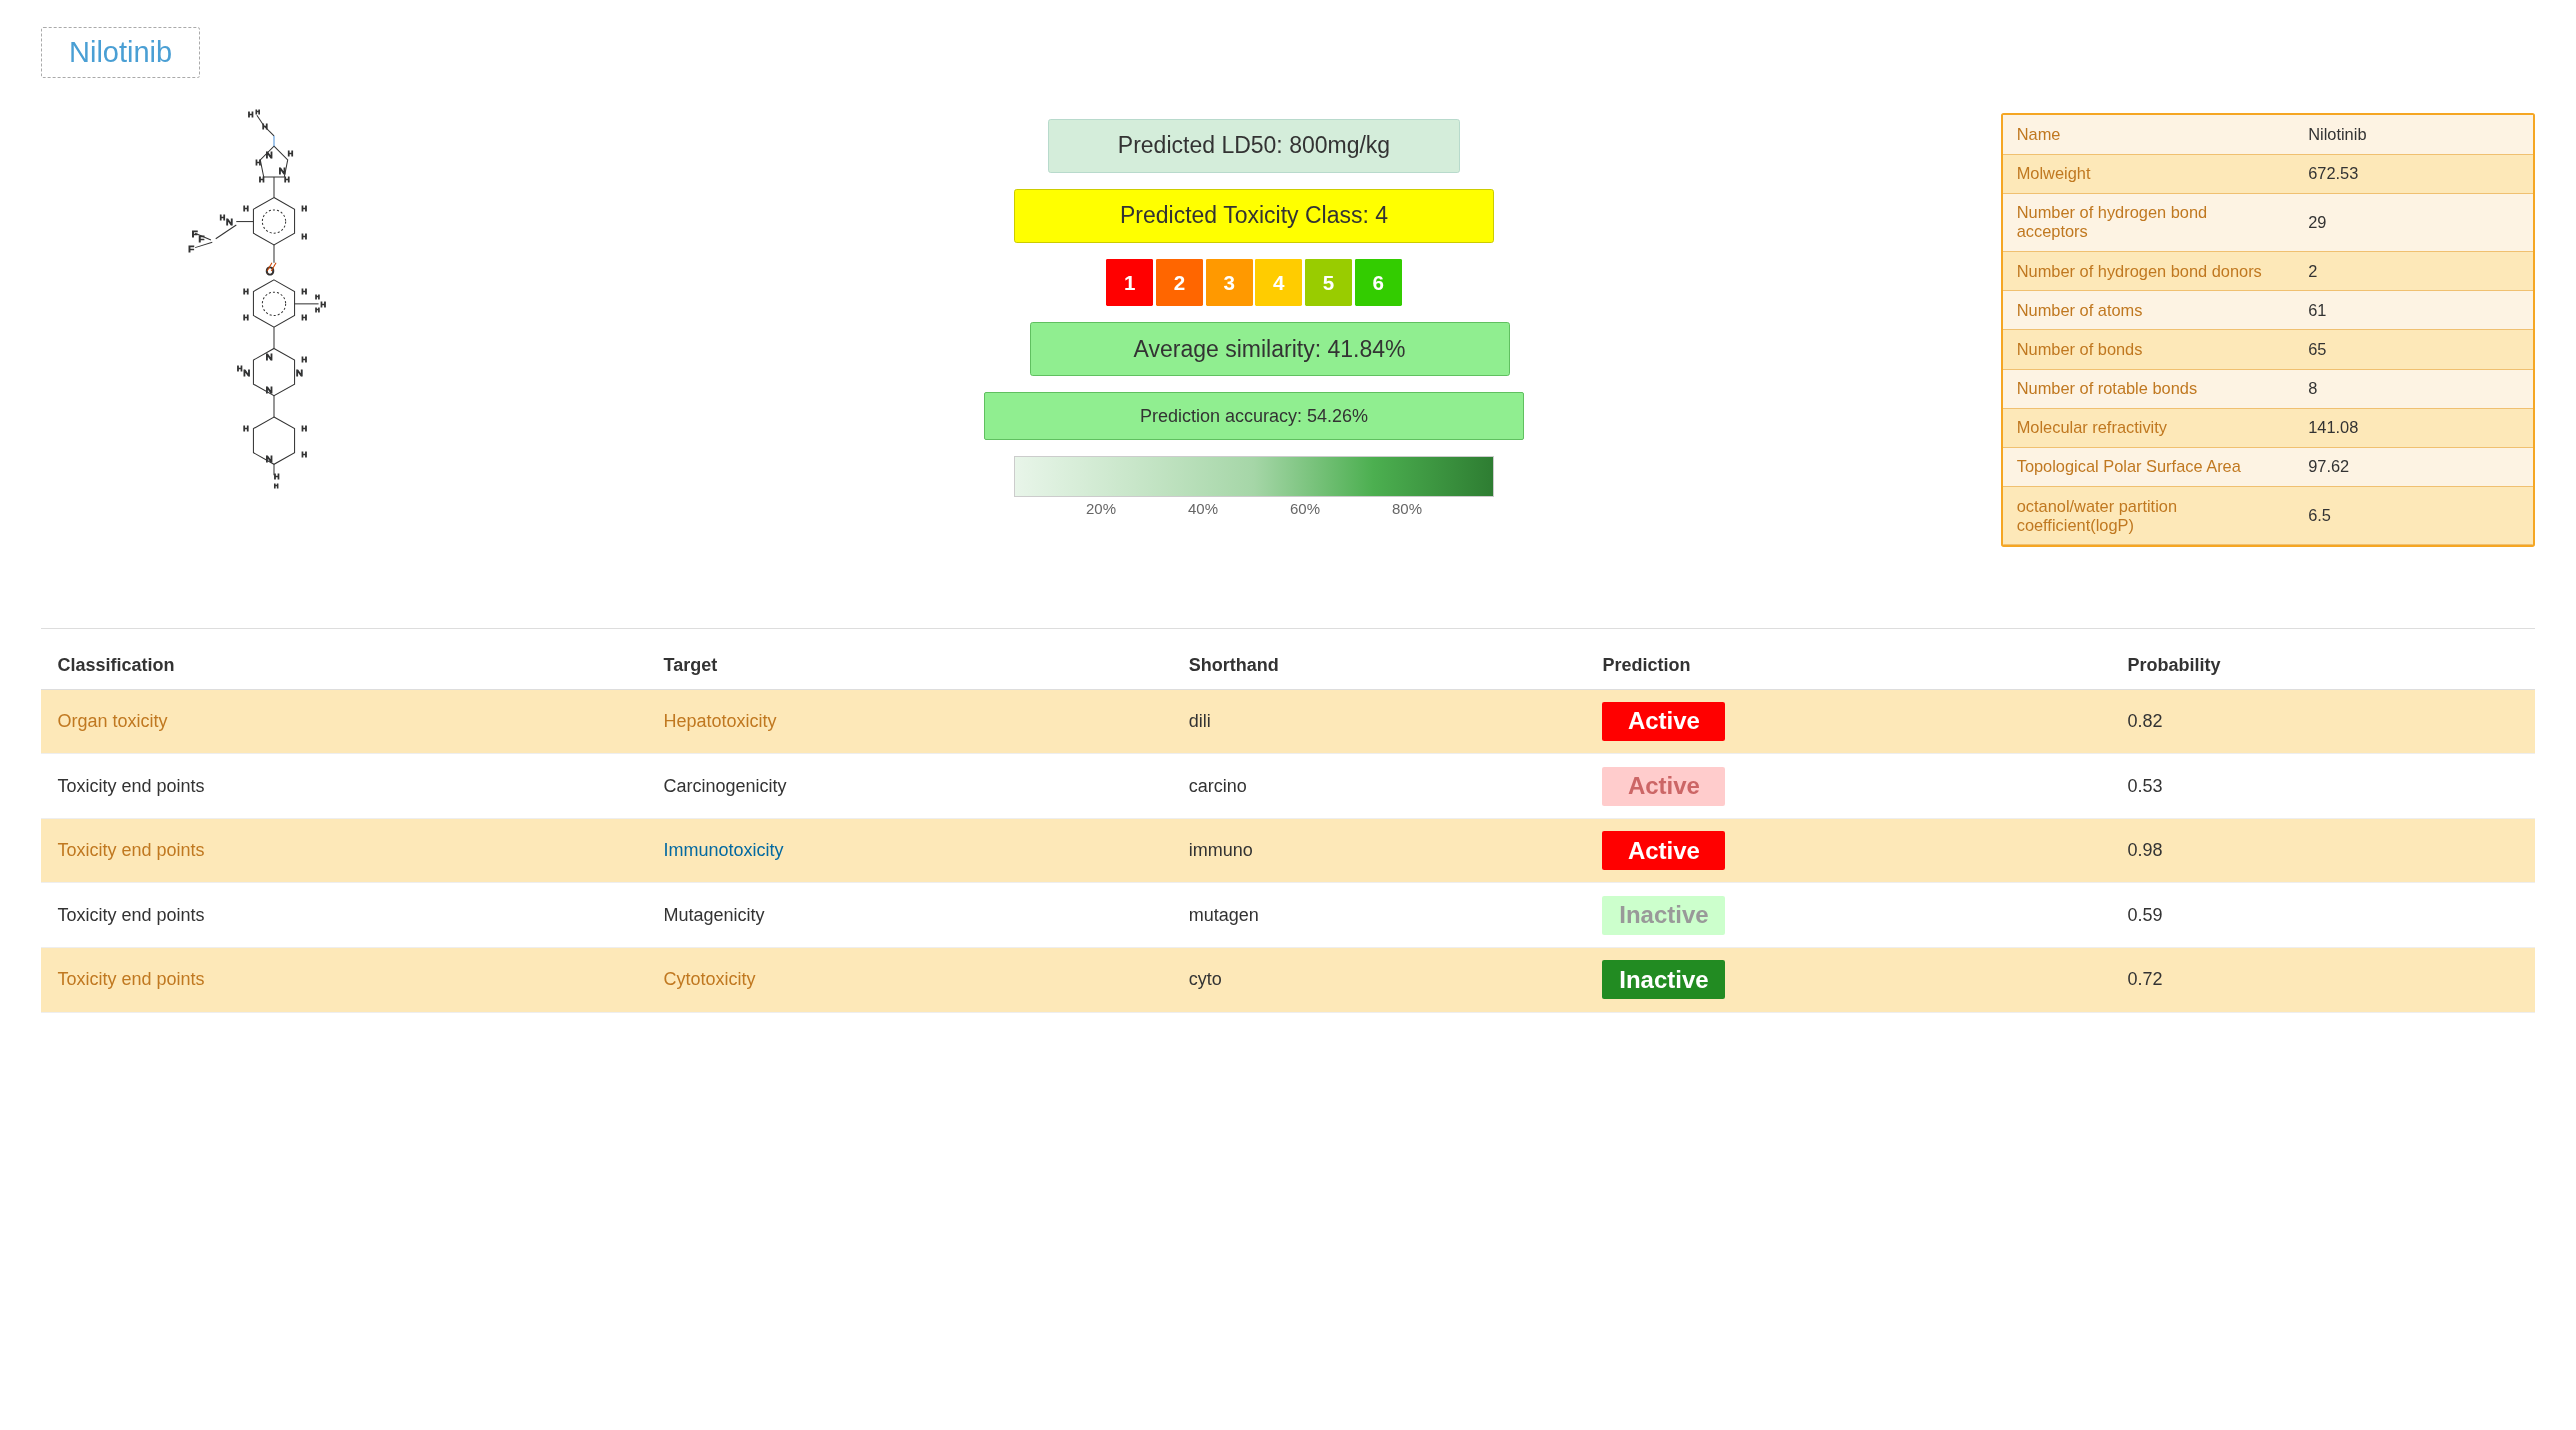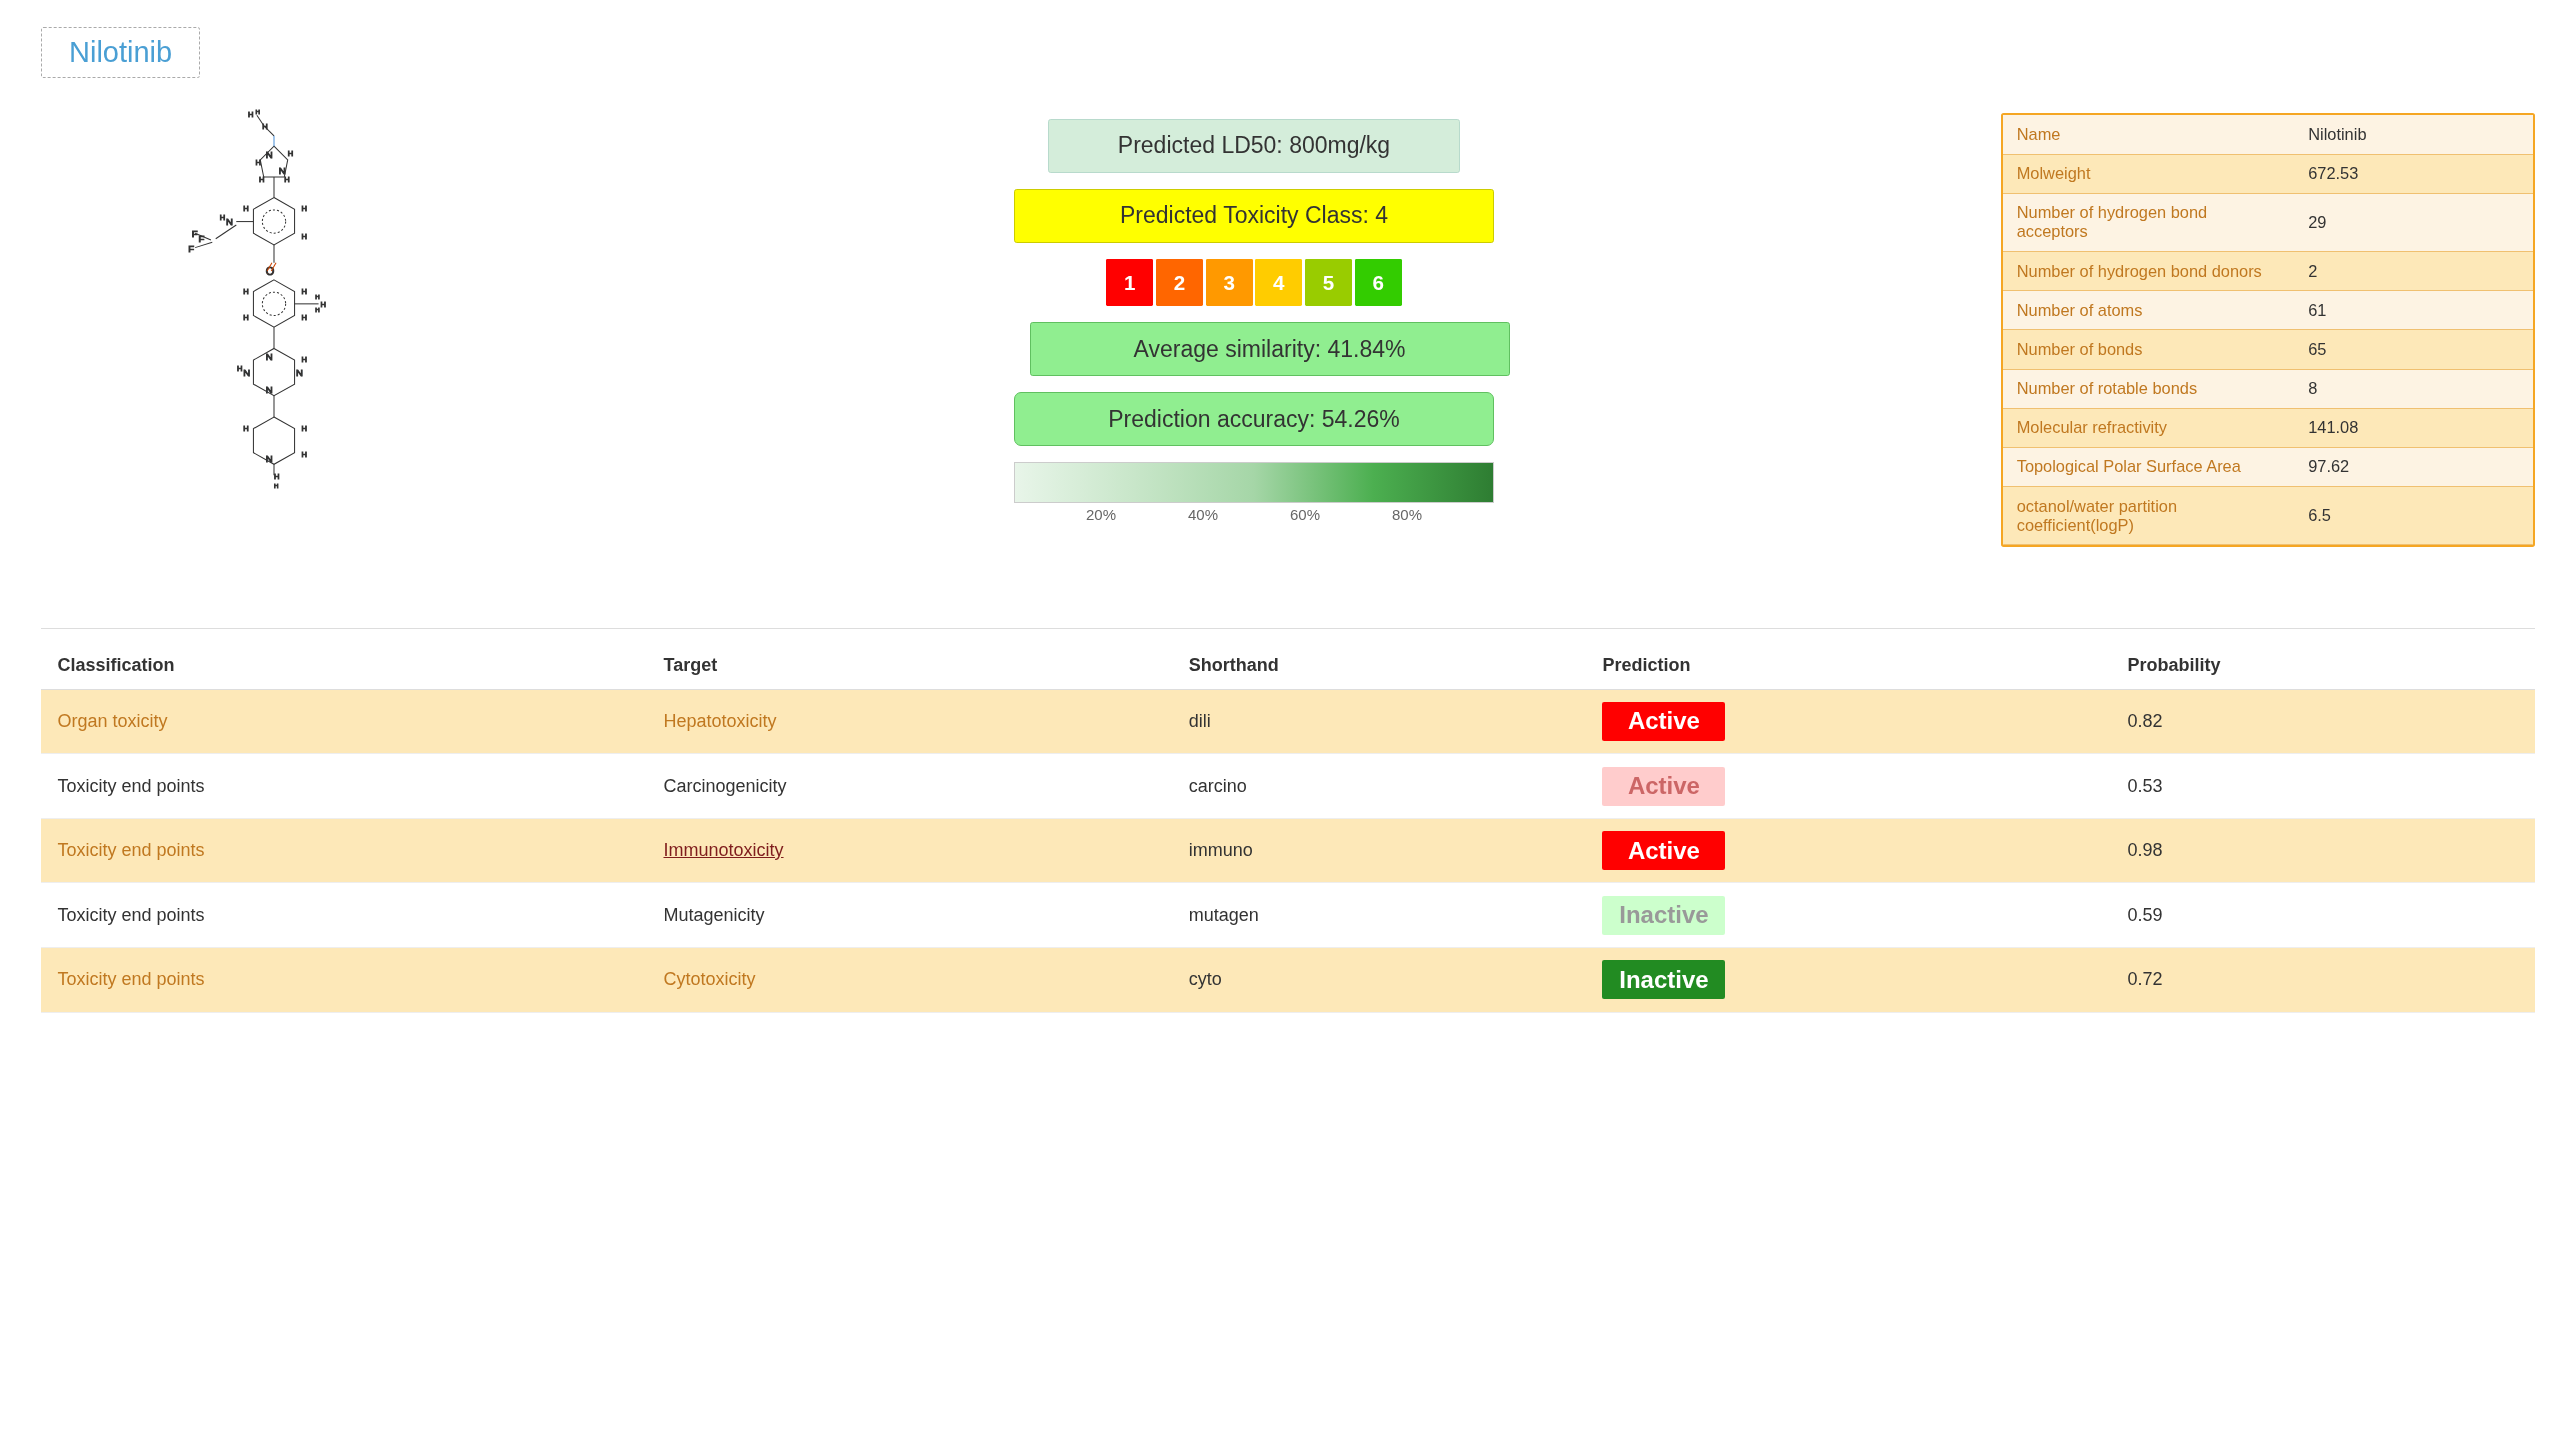--- a/index.html
+++ b/index.html
@@ -103,25 +103,25 @@
       border-radius: 2.7px;
       text-align: center;
       width: 480px;
       margin-left: 31px;
     }
 
     .pred-accuracy {
       background: #90ee90;
       border: 0.7px solid #60c060;
       padding: 12.3px 41px;
-      font-size: 23px;
-      color: #333;
-      border-radius: 7px;
+      font-size: 18px;
+      color: #333;
+      border-radius: 2px;
       text-align: center;
-      width: 480px;
+      width: 540px;
     }
 
     
     .gradient-bar-container {
       width: 480px;
     }
     .gradient-bar {
       height: 41px;
       background: linear-gradient(to right, #e8f5e9, #c8e6c9, #a5d6a7, #4caf50, #2e7d32);
       border: 0.7px solid #ccc;
@@ -452,21 +452,21 @@
         </tr>
         <tr class="row-white">
           <td>Toxicity end points</td>
           <td>Carcinogenicity</td>
           <td>carcino</td>
           <td><span class="prediction-badge badge-active-pink">Active</span></td>
           <td>0.53</td>
         </tr>
         <tr class="row-orange">
           <td style="color: rgb(192, 120, 32);">Toxicity end points</td>
-          <td style="color: #7f1d1d; text-decoration: underline;">Immunotoxicity</td>
+          <td style="color: #0369a1;">Immunotoxicity</td>
           <td>immuno</td>
           <td><span class="prediction-badge badge-active-red2">Active</span></td>
           <td>0.98</td>
         </tr>
         <tr class="row-white">
           <td>Toxicity end points</td>
           <td>Mutagenicity</td>
           <td>mutagen</td>
           <td><span class="prediction-badge badge-inactive-light">Inactive</span></td>
           <td>0.59</td>

